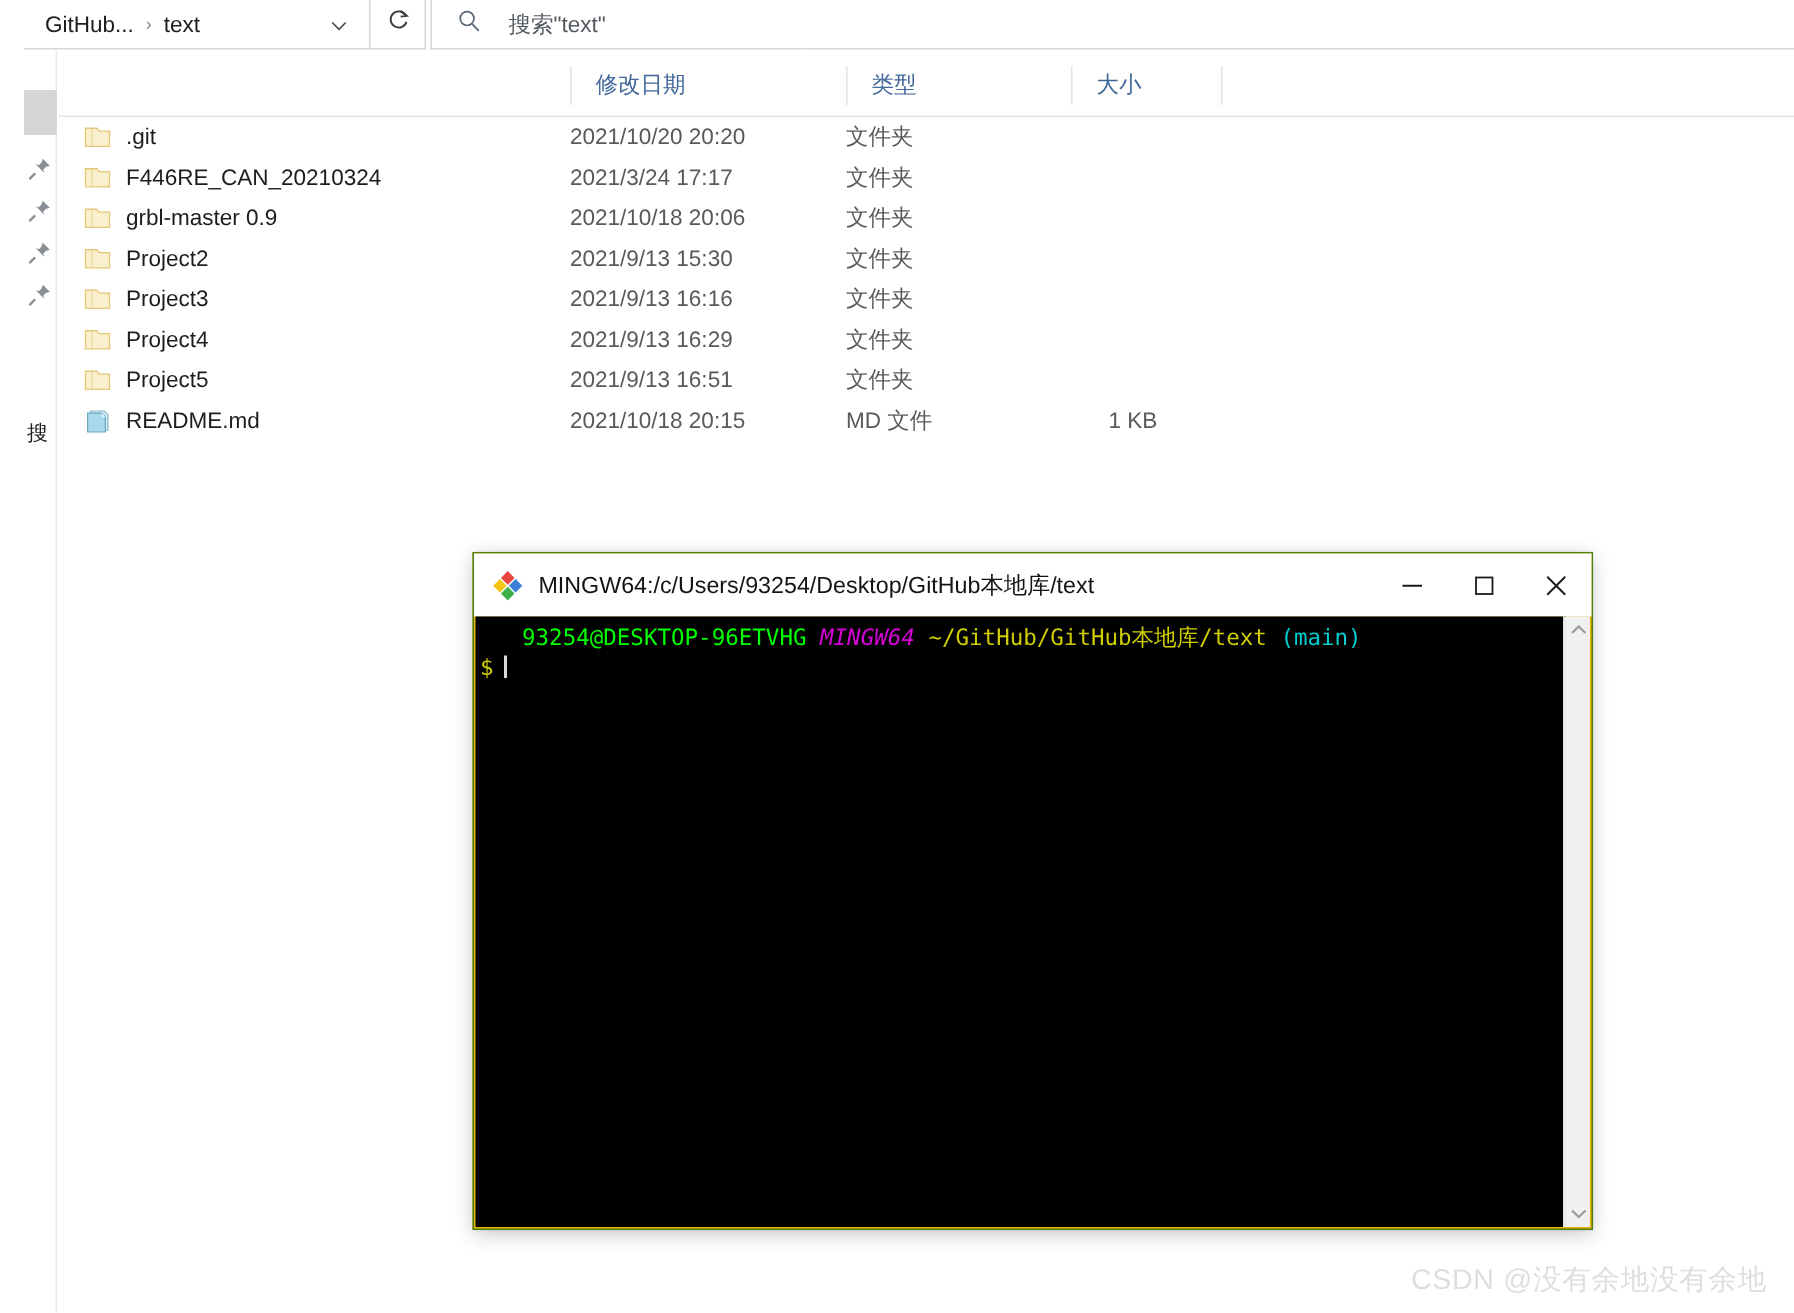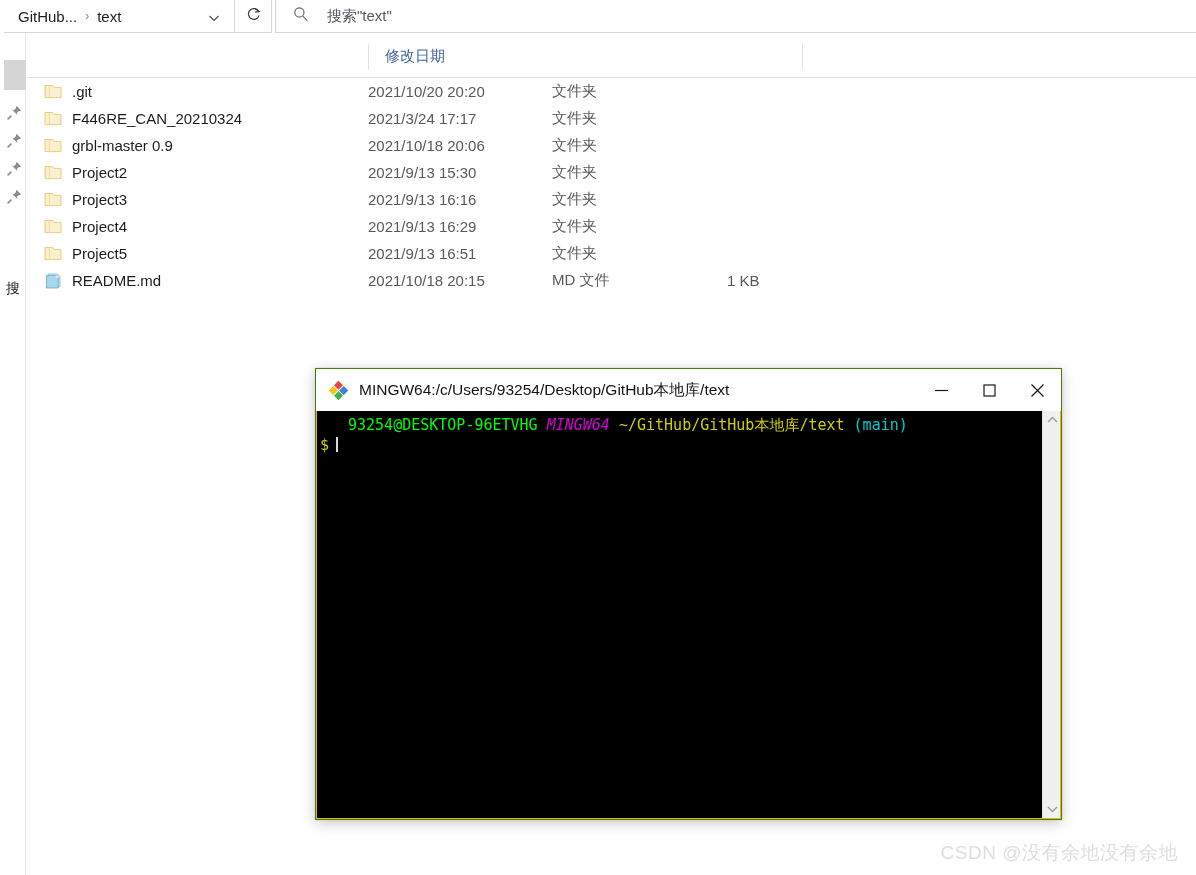--- a/index.html
+++ b/index.html
@@ -14,21 +14,21 @@
   #screen {
     position: relative;
     width: 1196px;
     height: 875px;
     background: #ffffff;
   }
 
   
   #explorer {
     position: absolute;
-    left: 4px; top: 0;
+    left: 16px; top: 0;
     width: 1002px; height: 875px;
     background: #ffffff;
   }
 
   
   .topbar {
     position: absolute;
     left: 0; top: 0;
     width: 1196px; height: 34px;
     background: #ffffff;
@@ -349,20 +349,26 @@
           <line x1="5.4" y1="11.6" x2="1.6" y2="15.4" stroke="#8a8f96" stroke-width="1.6"></line>
         </svg>
       </span>
       <span class="nav-clip-text">搜</span>
     </div>
 
     <div class="colheaders">
       <div class="colhdr divider" style="left:341px;width:184px">
         <span>修改日期</span>
       </div>
+      <div class="colhdr divider" style="left:525px;width:150px">
+        <span>类型</span>
+      </div>
+      <div class="colhdr divider" style="left:675px;width:100px">
+        <span>大小</span>
+      </div>
       <div class="colhdr divider" style="left:775px;width:2px"></div>
     </div>
 
     <div class="filelist" id="filelist">
         <div class="frow">
           <div class="fname-cell">
             <span class="ico"><svg width="18" height="17" viewBox="0 0 18 17">
                 <path d="M1 2.5 h7.6 l1.5 1.9 H17 v10.2 H1 Z" fill="#fbf0cd" stroke="#e3c878" stroke-width="0.9"></path>
                 <path d="M5.4 2.9 v11.3" fill="none" stroke="#e8d79c" stroke-width="0.8"></path>
               </svg></span>

